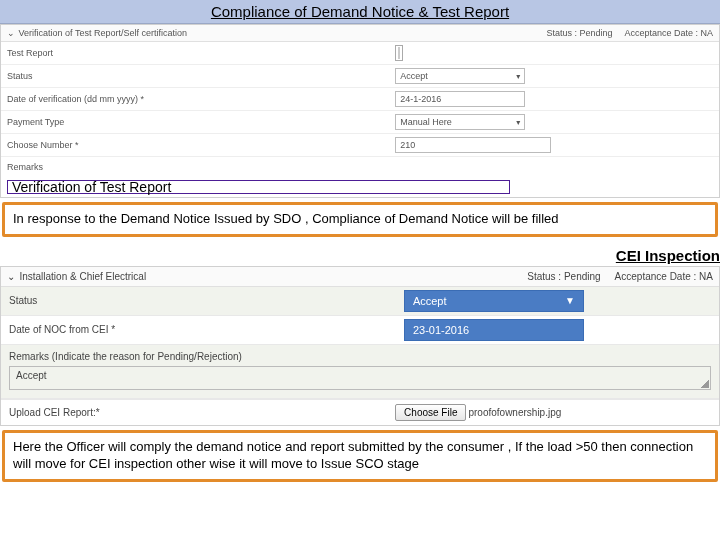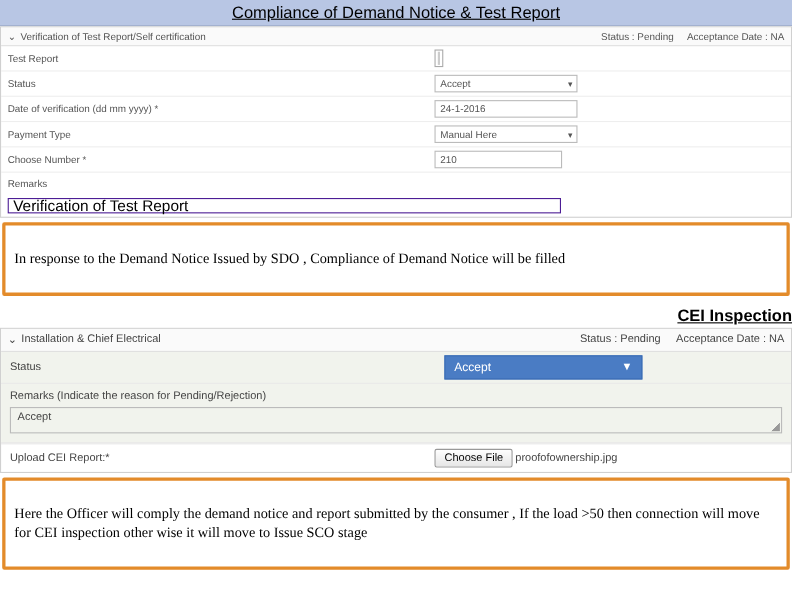--- a/index.html
+++ b/index.html
@@ -15,25 +15,25 @@
   .row .label { width: 55%; }
   .row .value { width: 45%; display: flex; align-items: center; }
   .thumb { border: 1px solid #aaa; padding: 2px; background: #fff; display: inline-block; }
   .thumb-inner { width: 42px; height: 28px; border: 1px solid #ccc; position: relative; background:#fff; }
   .thumb-inner::before { content:""; position:absolute; top:6px; left:4px; right:4px; height:2px; background:#c33; }
   .thumb-inner::after { content:""; position:absolute; top:12px; left:4px; right:4px; height:1px; background:#888; box-shadow: 0 4px 0 #888, 0 8px 0 #888; }
   .select-mock, .input-mock { border:1px solid #bbb; background:#fff; height:16px; font-size:9px; padding:1px 4px; display:flex; align-items:center; justify-content:space-between; }
   .select-mock { width: 130px; }
   .select-mock .caret { font-size:8px; color:#555; margin-left:6px; }
   .date-mock { width: 130px; border:1px solid #bbb; background:#fff; height:16px; font-size:9px; padding:1px 4px; display:flex; align-items:center; }
-  .input-mock { width: 116px; }
+  .input-mock { width: 156px; }
   .full-input { width: 70%; border:1px solid #4c1d95; height:14px; margin:3px 6px; font-size:14px; padding:1px 4px; display:flex; align-items:center; }
   .section2-title { text-align:right; font-size:15px; font-weight:bold; text-decoration:underline; padding:6px 0 2px 0; }
 
-  .callout { border: 3px solid #e38b2a; border-radius: 2px; background: #fff; padding: 22px 8px; font-size: 13px; line-height: 1.3; margin: 4px 2px; box-shadow: 0 0 0 1px #fff inset; font-family: Liberation Serif, serif; }
+  .callout { border: 3px solid #e38b2a; border-radius: 2px; background: #fff; padding: 6px 8px; font-size: 13px; line-height: 1.3; margin: 4px 2px; box-shadow: 0 0 0 1px #fff inset; }
 
   
   .p2-header { background:#fafafa; padding:4px 6px; font-size:10px; color:#444; display:flex; align-items:center; border-bottom:1px solid #e0e0e0; }
   .p2-header .chev2 { margin-right:4px; font-size:10px; }
   .p2-header .spacer { flex:1; }
   .p2-row { display:flex; align-items:center; padding:0; font-size:10px; color:#444; border-bottom:1px solid #e8e8e8; min-height:24px; }
   .p2-row.alt { background:#f1f3ed; }
   .p2-row .label2 { width:55%; padding:4px 8px; }
   .p2-row .value2 { width:45%; padding:3px 8px; display:flex; align-items:center; }
   .blue-select { background:#4a7cc4; color:#fff; border:1px solid #3a6cb4; height:22px; width:180px; display:flex; align-items:center; justify-content:space-between; padding:0 8px; font-size:11px; }
@@ -133,20 +133,30 @@
   <div class="p2-row alt">
     <div class="label2">Status</div>
     <div class="value2">
       <div class="blue-select">
         <span>Accept</span>
         <span class="caret2">▼</span>
       </div>
     </div>
   </div>
 
+  <div class="p2-row">
+    <div class="label2">
+      <span>Date of NOC from CEI *</span>
+    </div>
+    <div class="value2">
+      <div class="blue-date">
+        <span>23-01-2016</span>
+      </div>
+    </div>
+  </div>
 
   <div class="p2-row alt" style="display:block; padding:4px 0;">
     <div class="label2" style="width:100%; padding:2px 8px;">Remarks (Indicate the reason for Pending/Rejection)</div>
     <div class="remarks-box">
       <span>Accept</span>
     </div>
   </div>
 
   <div class="choose-row">
     <div class="upload-label">

